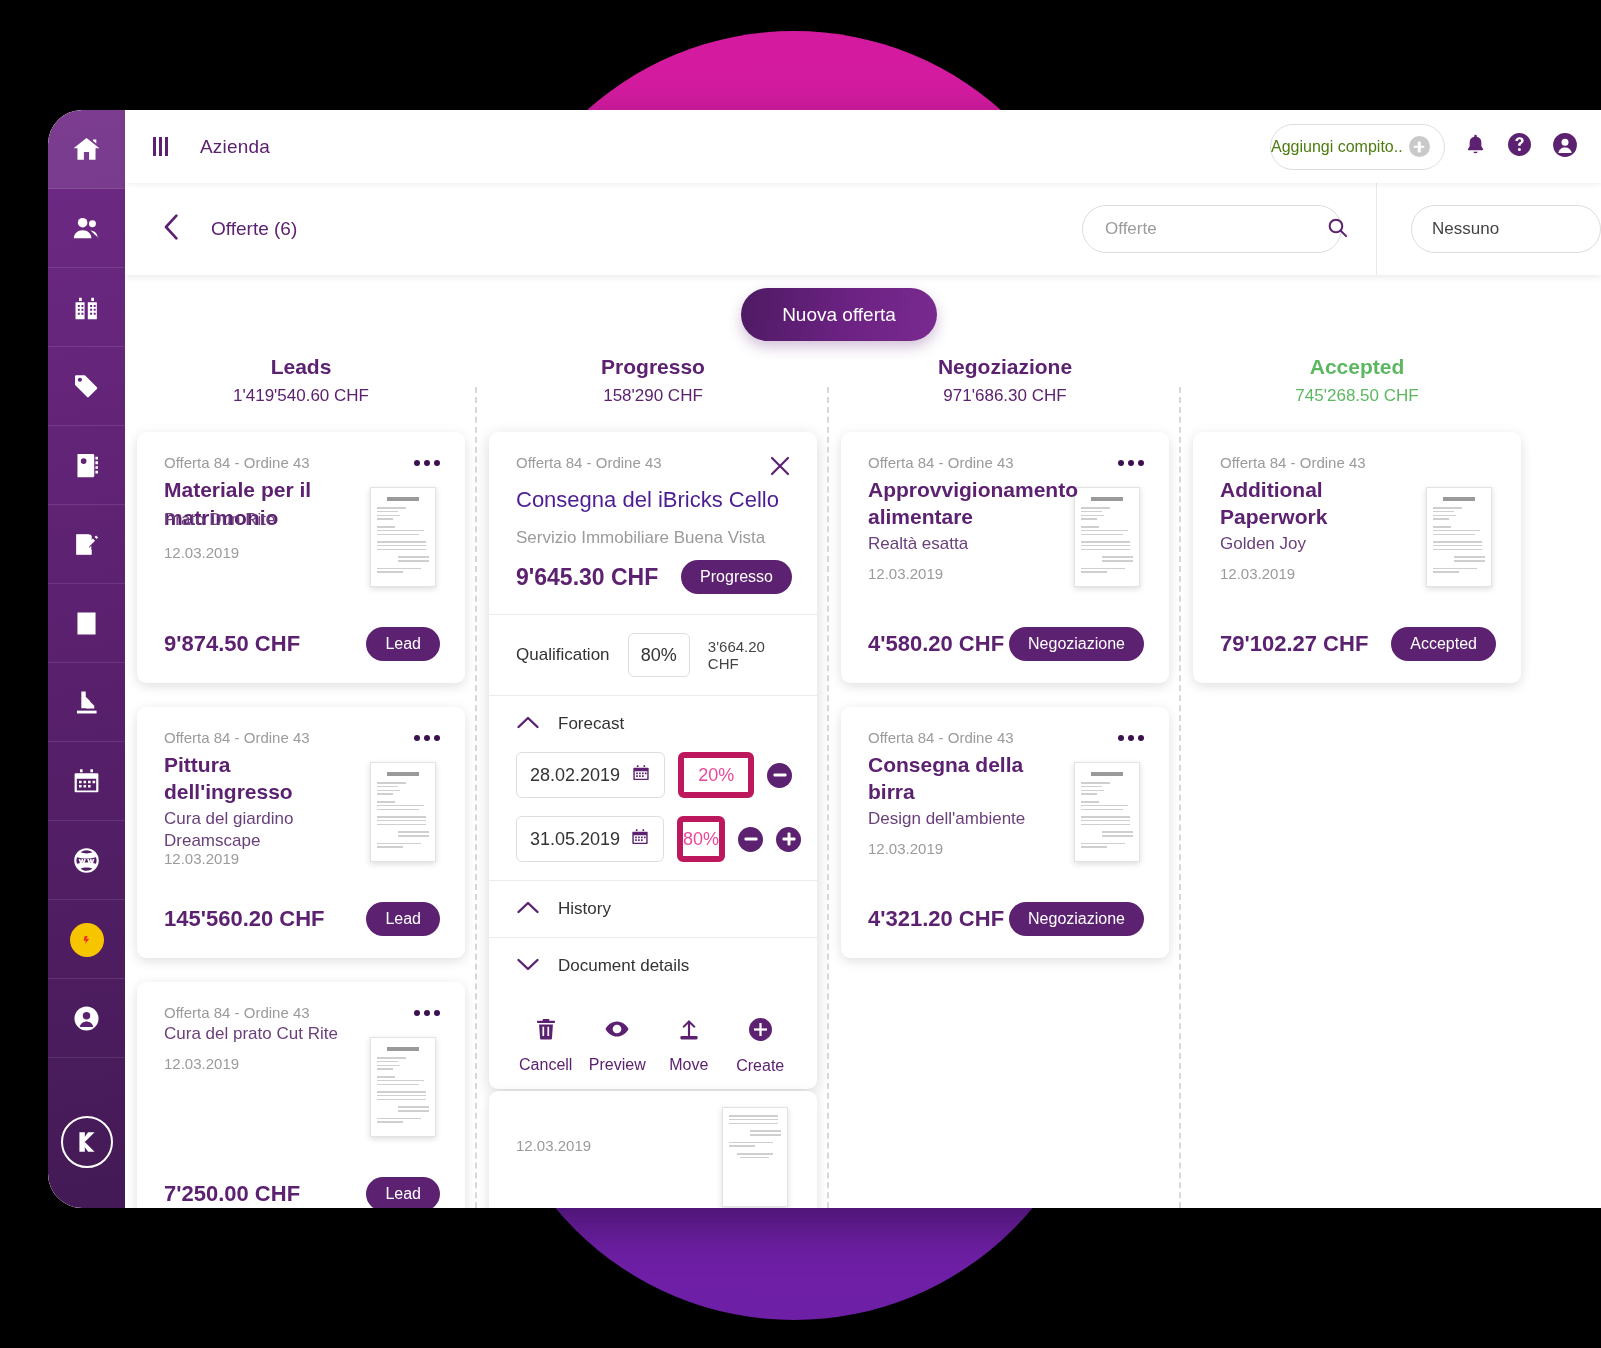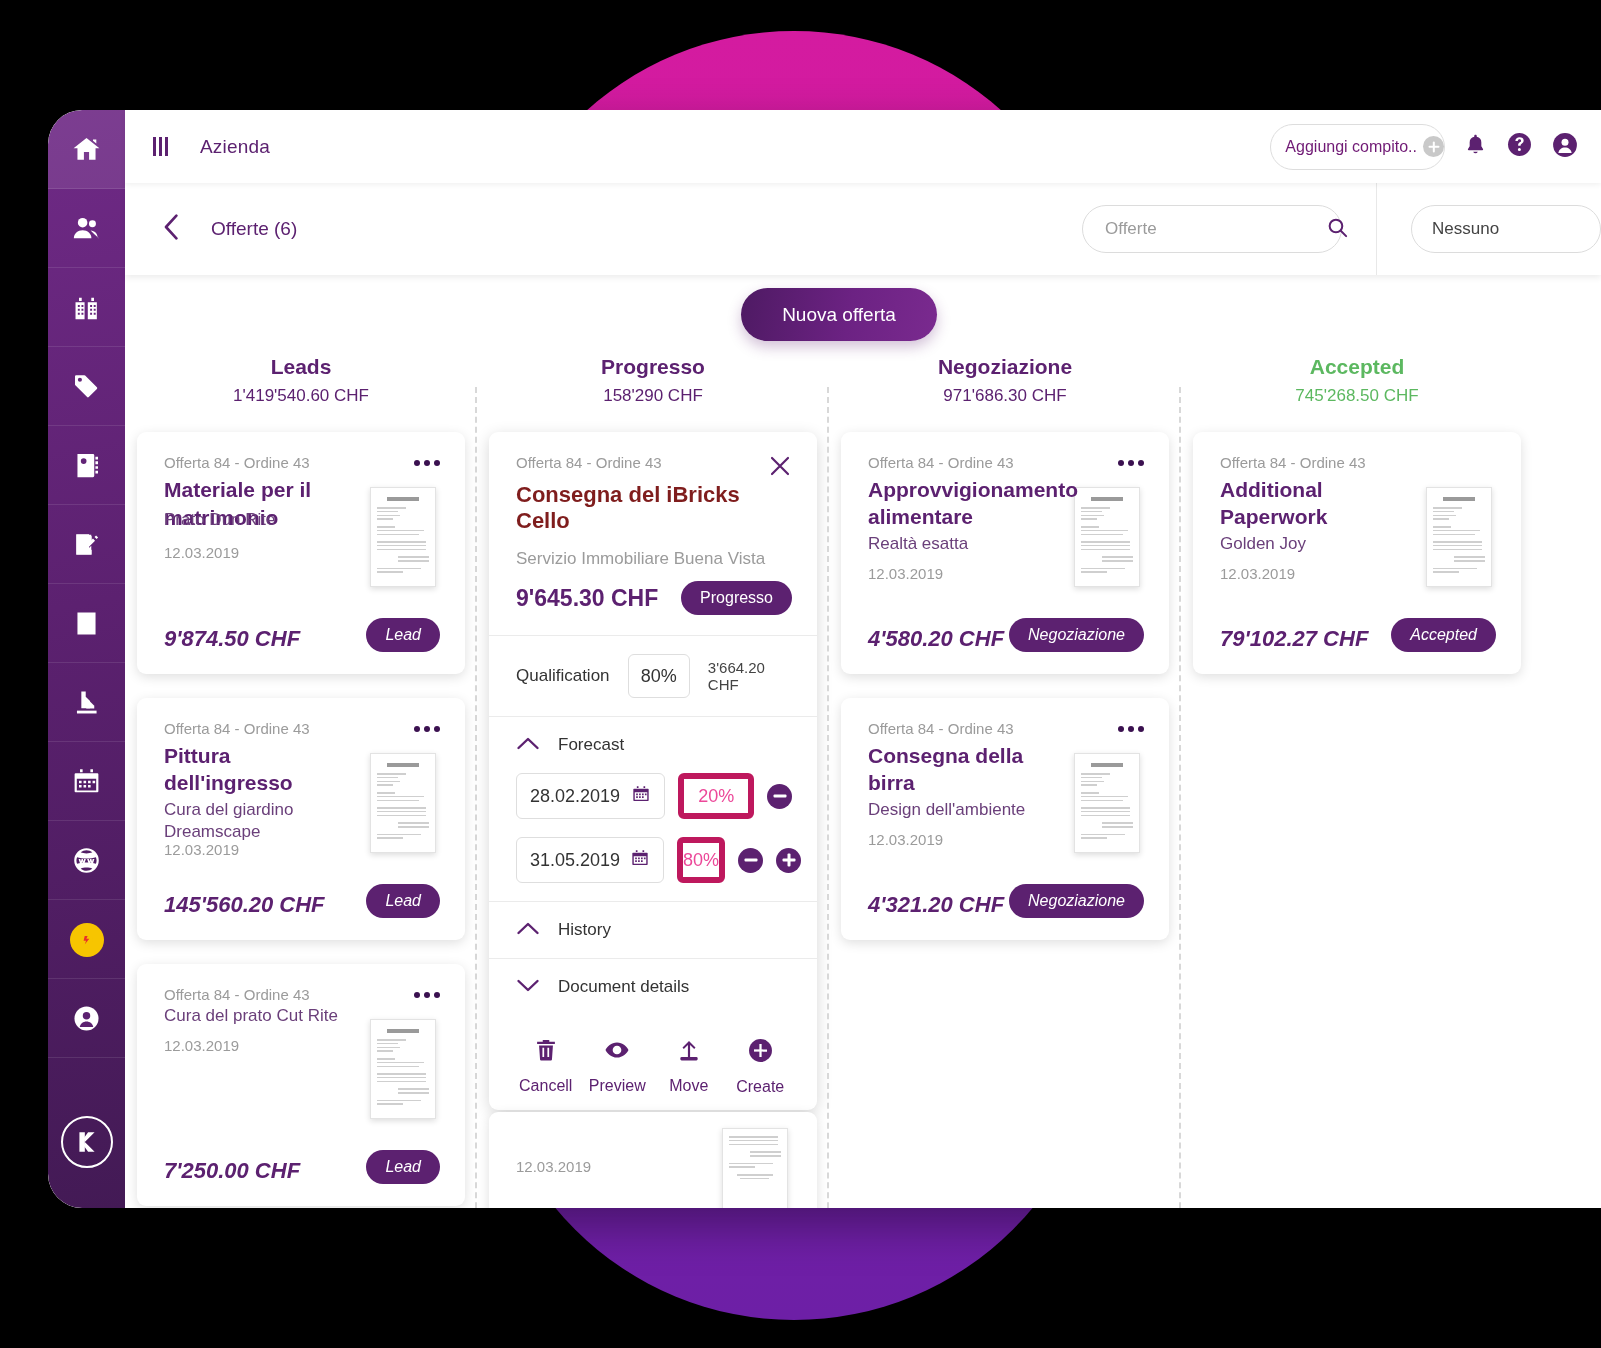--- a/index.html
+++ b/index.html
@@ -86,22 +86,22 @@
   }
   .hamburger { display: flex; gap: 3px; cursor: pointer; margin-right: 32px; }
   .hamburger i { display:block; width: 3px; height: 19px; background: #5c2170; }
   .topbar-title {
     color: #5c2170; font-size: 19px; letter-spacing: .2px;
   }
   .topbar-right { margin-left: auto; display: flex; align-items: center; gap: 18px; }
   .task-pill {
     width: 175px; height: 46px;
     border: 1px solid #dddddd; border-radius: 23px;
-    display: flex; align-items: center; justify-content: flex-end; gap: 6px;
-    color: #701a75; font-size: 16px; background: #fff; cursor: pointer;
+    display: flex; align-items: center; justify-content: flex-start; gap: 6px;
+    color: #4d7c0f; font-size: 16px; background: #fff; cursor: pointer;
   }
   .plus-circle {
     width: 21px; height: 21px; border-radius: 50%;
     background: #c9c9c9; position: relative; flex: none;
   }
   .plus-circle::before, .plus-circle::after {
     content:""; position: absolute; background:#fff; border-radius:1px;
     left:50%; top:50%; transform: translate(-50%,-50%);
   }
   .plus-circle::before { width: 11px; height: 2.4px; }
@@ -199,21 +199,21 @@
   .thumb {
     width: 66px; height: 100px; flex: none; margin: 16px 4px 0 10px;
     background:#fff; border: 1px solid #e3e3e3;
     box-shadow: 0 2px 6px rgba(0,0,0,0.14);
     padding: 7px 6px; overflow:hidden;
   }
   .thumb .th-head { height:4px; background:#9a9a9a; width:62%; margin: 2px auto 6px; }
   .thumb .ln { height:1.6px; background:#cfcfcf; margin-bottom:2.2px; }
   .thumb .blk { margin-bottom: 6px; }
   .card-foot {
-    display:flex; align-items:flex-end; margin-top: 31px; font-style: italic;
+    display:flex; align-items:center; margin-top: 40px;
   }
   .amount { font-size: 22px; font-weight: bold; color:#5c2170; }
   .status {
     margin-left:auto; border-radius: 17px; color:#fff; font-size: 16px;
     background: #5c2170; padding: 8px 19px; white-space: nowrap;
   }
 
   
   .overlap { position: relative; height: 28px; margin-top: 2px; }
   .overlap > span { position:absolute; left:0; top:0; white-space: nowrap; }
@@ -224,21 +224,21 @@
 
   
   .card-expanded {
     background:#fff; border-radius: 9px;
     box-shadow: 0 4px 16px rgba(0,0,0,0.16);
     margin-bottom: 24px; overflow: hidden; position: relative;
   }
   .exp-head { padding: 22px 25px 20px 27px; }
   .exp-ref-row { display:flex; align-items:flex-start; }
   .close-x { margin-left:auto; cursor:pointer; }
-  .exp-title { font-size: 22px; font-weight: bold; color:#7f1d1d; }
+  .exp-title { font-size: 22px; font-weight: normal; color:#4c1d95; margin-top: 5px; }
   .exp-sub   { font-size: 17px; color:#9b9b9b; margin-top: 15px; }
   .exp-amount-row { display:flex; align-items:center; margin-top: 12px; }
   .exp-amount { font-size: 23px; font-weight:bold; color:#5c2170; }
   .sec {
     border-top: 1px solid #ebebeb;
     padding: 18px 25px 18px 27px;
   }
   .qual-row { display:flex; align-items:center; gap: 18px; }
   .qual-label { font-size: 17px; color:#333; }
   .mini-input {

